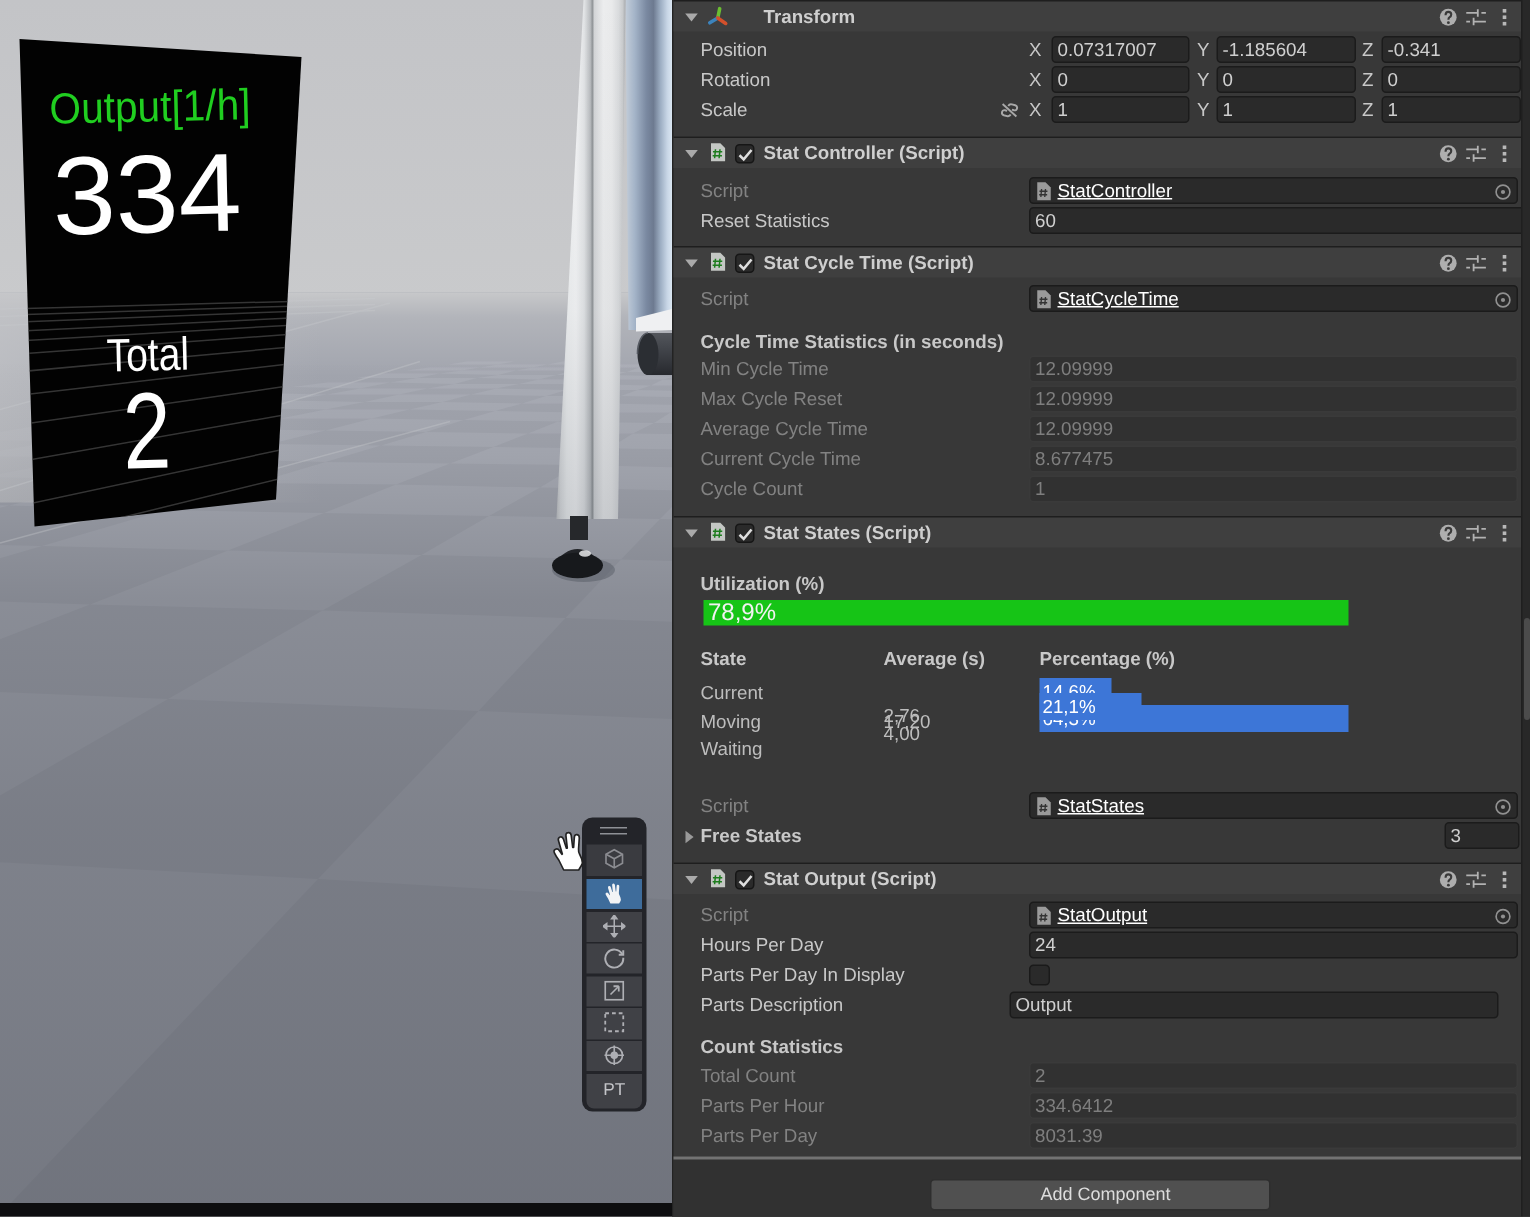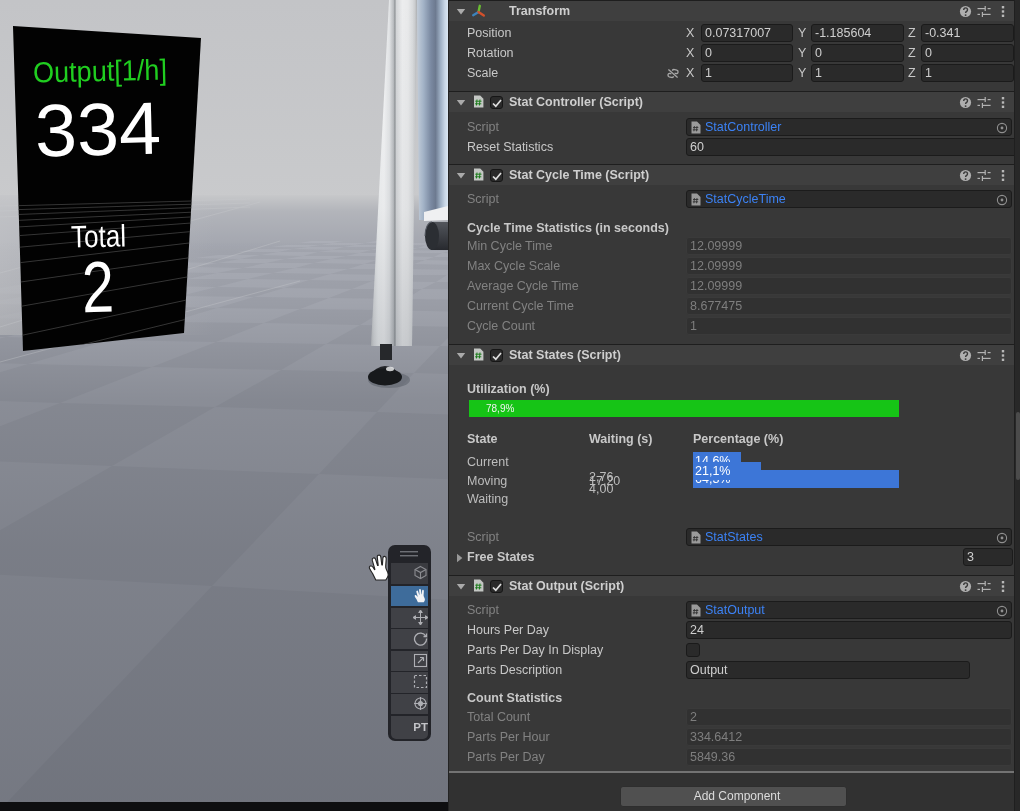--- a/index.html
+++ b/index.html
@@ -11,32 +11,32 @@
 .chk {position:absolute;left:41px;top:4px;width:13px;height:13px;background:#2a2a2a;border:1px solid #161616;border-radius:3px;}
 .chk svg {position:absolute;left:1px;top:2px;}
 .ttl {position:absolute;top:0;line-height:21px;font-size:12.5px;font-weight:bold;color:#cfcfcf;white-space:nowrap;}
 .hico {position:absolute;top:4px;}
 .lab {position:absolute;height:18px;line-height:18px;font-size:12.5px;color:#c8c8c8;white-space:nowrap;}
 .lab.dis {color:#828282;}
 .lab.bold {font-weight:bold;color:#c8c8c8;}
 .lab.st {color:#bdbdbd;}
 .fld {position:absolute;height:18px;line-height:16px;background:#2a2a2a;border:1px solid #1b1b1b;border-radius:3px;font-size:12.5px;color:#cfcfcf;padding-left:3px;white-space:nowrap;overflow:hidden;}
 .fld.dis {background:#313131;border-color:#3a3a3a;color:#7e7e7e;}
-.fld.sdis {color:#3b82f6;position:absolute;}
+.fld.sdis {color:#ffffff;position:absolute;text-decoration:underline;}
 .sic {position:absolute;left:3px;top:2px;}
 .pick {position:absolute;right:3px;top:2.5px;}
-.gbar {position:absolute;left:20px;top:400px;width:430px;height:17px;background:#15c415;color:#f2f2f2;font-size:10px;line-height:17px;padding-left:17px;}
+.gbar {position:absolute;left:20px;top:400px;width:430px;height:17px;background:#15c415;color:#f2f2f2;font-size:16px;line-height:17px;padding-left:3px;}
 .bbar {position:absolute;left:244px;height:18.3px;background:#3c76d8;color:#ffffff;font-size:12.5px;line-height:18px;padding-left:2px;white-space:nowrap;}
 .cbox {position:absolute;width:14px;height:14px;background:#2a2a2a;border:1px solid #1a1a1a;border-radius:3px;}
 #footer {position:absolute;left:0;top:771px;width:566px;height:52px;background:#313131;border-top:2px solid #737373;}
 #addc {position:absolute;left:171px;top:13px;width:227px;height:21px;background:#505050;border:1px solid #2e2e2e;border-radius:3px;color:#dcdcdc;font-size:12px;text-align:center;line-height:19px;padding-left:7px;box-sizing:border-box;}
 #scrollbar {position:absolute;right:0;top:0;width:6px;height:811px;background:#282828;border-left:1px solid #1f1f1f;}
 #thumb {position:absolute;left:1px;top:412px;width:4px;height:68px;background:#4b4b4b;border-radius:2px;}
 #toolbar {position:absolute;left:388px;top:545px;width:43px;height:196px;background:#232429;border-radius:7px;}
-.tbtn {position:absolute;left:3px;width:37px;height:20px;background:#404146;text-align:right;font-weight:bold;}
+.tbtn {position:absolute;left:3px;width:37px;height:20px;background:#404146;text-align:center;}
 .tbtn svg {margin-top:2px}
 #strip {position:absolute;left:0;top:802px;width:448px;height:9px;background:#0e0e10;}
 </style></head>
 <body>
 <div id="wrap">
 <div id="scene">
 <svg id="sceneov" style="position:absolute;left:0;top:0" width="448" height="811" viewBox="0 0 448 811">
 <defs>
 <linearGradient id="alu" x1="0" y1="0" x2="1" y2="0">
 <stop offset="0" stop-color="#c3c5c7"></stop>
@@ -433,21 +433,21 @@
             <line x1="2.8" y1="8.8" x2="8.1" y2="8.8"></line>
           </g>
         </svg>StatCycleTime
 <svg class="pick" width="12" height="12" viewBox="0 0 12 12">
           <circle cx="6" cy="6" r="4.6" fill="none" stroke="#909090" stroke-width="1.1"></circle>
           <circle cx="6" cy="6" r="1.4" fill="#909090"></circle>
         </svg></div>
 <div class="lab bold" style="left:18px;top:219px">Cycle Time Statistics (in seconds)</div>
 <div class="lab dis" style="left:18px;top:237px">Min Cycle Time</div>
 <div class="fld dis" style="left:237px;top:237px;width:326px">12.09999</div>
-<div class="lab dis" style="left:18px;top:257px">Max Cycle Scale</div>
+<div class="lab dis" style="left:18px;top:257px">Max Cycle Reset</div>
 <div class="fld dis" style="left:237px;top:257px;width:326px">12.09999</div>
 <div class="lab dis" style="left:18px;top:277px">Average Cycle Time</div>
 <div class="fld dis" style="left:237px;top:277px;width:326px">12.09999</div>
 <div class="lab dis" style="left:18px;top:297px">Current Cycle Time</div>
 <div class="fld dis" style="left:237px;top:297px;width:326px">8.677475</div>
 <div class="lab dis" style="left:18px;top:317px">Cycle Count</div>
 <div class="fld dis" style="left:237px;top:317px;width:326px">1</div>
 <div class="hd" style="top:344px">
 <svg class="fold" width="10" height="7" viewBox="0 0 10 7">
           <path d="M0.8 1 H9.2 L5 6.4 Z" fill="#aaaaaa"></path>
@@ -486,21 +486,21 @@
           <g fill="#b8b8b8">
             <rect x="0.8" y="1" width="2.4" height="2.4"></rect>
             <rect x="0.8" y="5.3" width="2.4" height="2.4"></rect>
             <rect x="0.8" y="9.6" width="2.4" height="2.4"></rect>
           </g>
         </svg>
 </div>
 <div class="lab bold" style="left:18px;top:380px">Utilization (%)</div>
 <div class="gbar">78,9%</div>
 <div class="lab bold" style="left:18px;top:430px">State</div>
-<div class="lab bold" style="left:140px;top:430px">Waiting (s)</div>
+<div class="lab bold" style="left:140px;top:430px">Average (s)</div>
 <div class="lab bold" style="left:244px;top:430px">Percentage (%)</div>
 <div class="lab st" style="left:18px;top:453.0px">Current</div>
 <div class="lab st" style="left:140px;top:468px">2,76</div>
 <div class="lab st" style="left:18px;top:471.7px">Moving</div>
 <div class="lab st" style="left:140px;top:471.7px">17,20</div>
 <div class="lab st" style="left:18px;top:490.4px">Waiting</div>
 <div class="lab st" style="left:140px;top:480px">4,00</div>
 <div class="bbar" style="top:452px;width:47.5px">14,6%</div>
 <div class="bbar" style="top:470px;width:205.5px">64,3%</div>
 <div class="bbar" style="top:462px;width:68px">21,1%</div>
@@ -579,27 +579,27 @@
         </svg>StatOutput
 <svg class="pick" width="12" height="12" viewBox="0 0 12 12">
           <circle cx="6" cy="6" r="4.6" fill="none" stroke="#909090" stroke-width="1.1"></circle>
           <circle cx="6" cy="6" r="1.4" fill="#909090"></circle>
         </svg></div>
 <div class="lab" style="left:18px;top:621px">Hours Per Day</div>
 <div class="fld" style="left:237px;top:621px;width:326px">24</div>
 <div class="lab" style="left:18px;top:641px">Parts Per Day In Display</div>
 <div class="cbox" style="left:237px;top:643px"></div>
 <div class="lab" style="left:18px;top:661px">Parts Description</div>
-<div class="fld" style="left:237px;top:661px;width:284px">Output</div>
+<div class="fld" style="left:224px;top:661px;width:326px">Output</div>
 <div class="lab bold" style="left:18px;top:689px">Count Statistics</div>
 <div class="lab dis" style="left:18px;top:708px">Total Count</div>
 <div class="fld dis" style="left:237px;top:708px;width:326px">2</div>
 <div class="lab dis" style="left:18px;top:728px">Parts Per Hour</div>
 <div class="fld dis" style="left:237px;top:728px;width:326px">334.6412</div>
 <div class="lab dis" style="left:18px;top:748px">Parts Per Day</div>
-<div class="fld dis" style="left:237px;top:748px;width:326px">5849.36</div>
+<div class="fld dis" style="left:237px;top:748px;width:326px">8031.39</div>
 <div id="footer">
         <div id="addc">Add Component</div>
       </div>
 <div id="scrollbar">
         <div id="thumb"></div>
       </div>
 </div>
 </div>
 </body></html>

